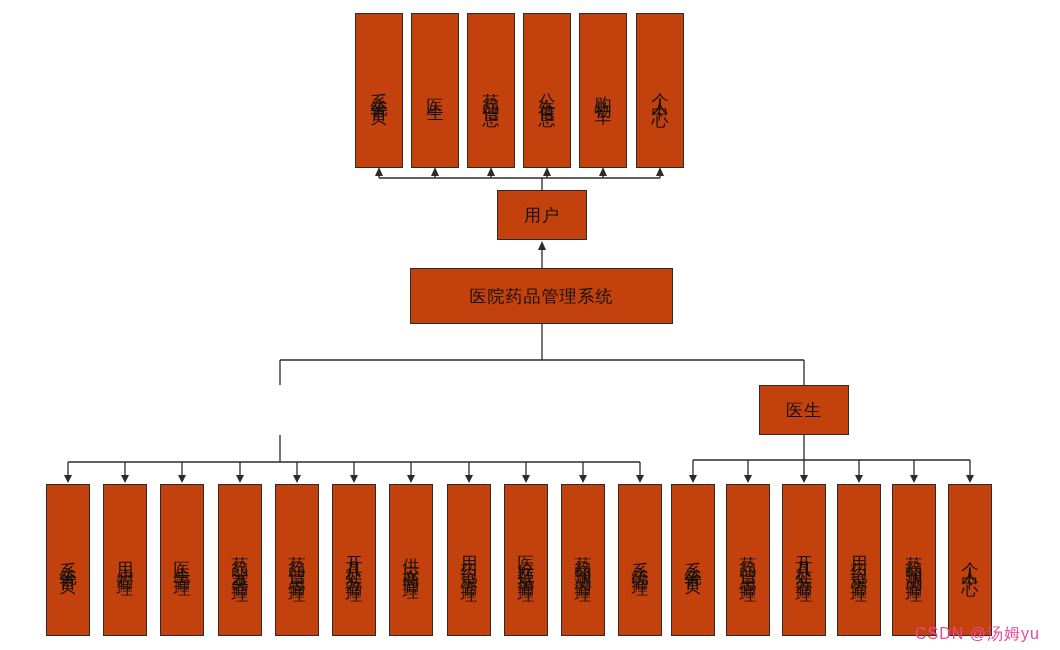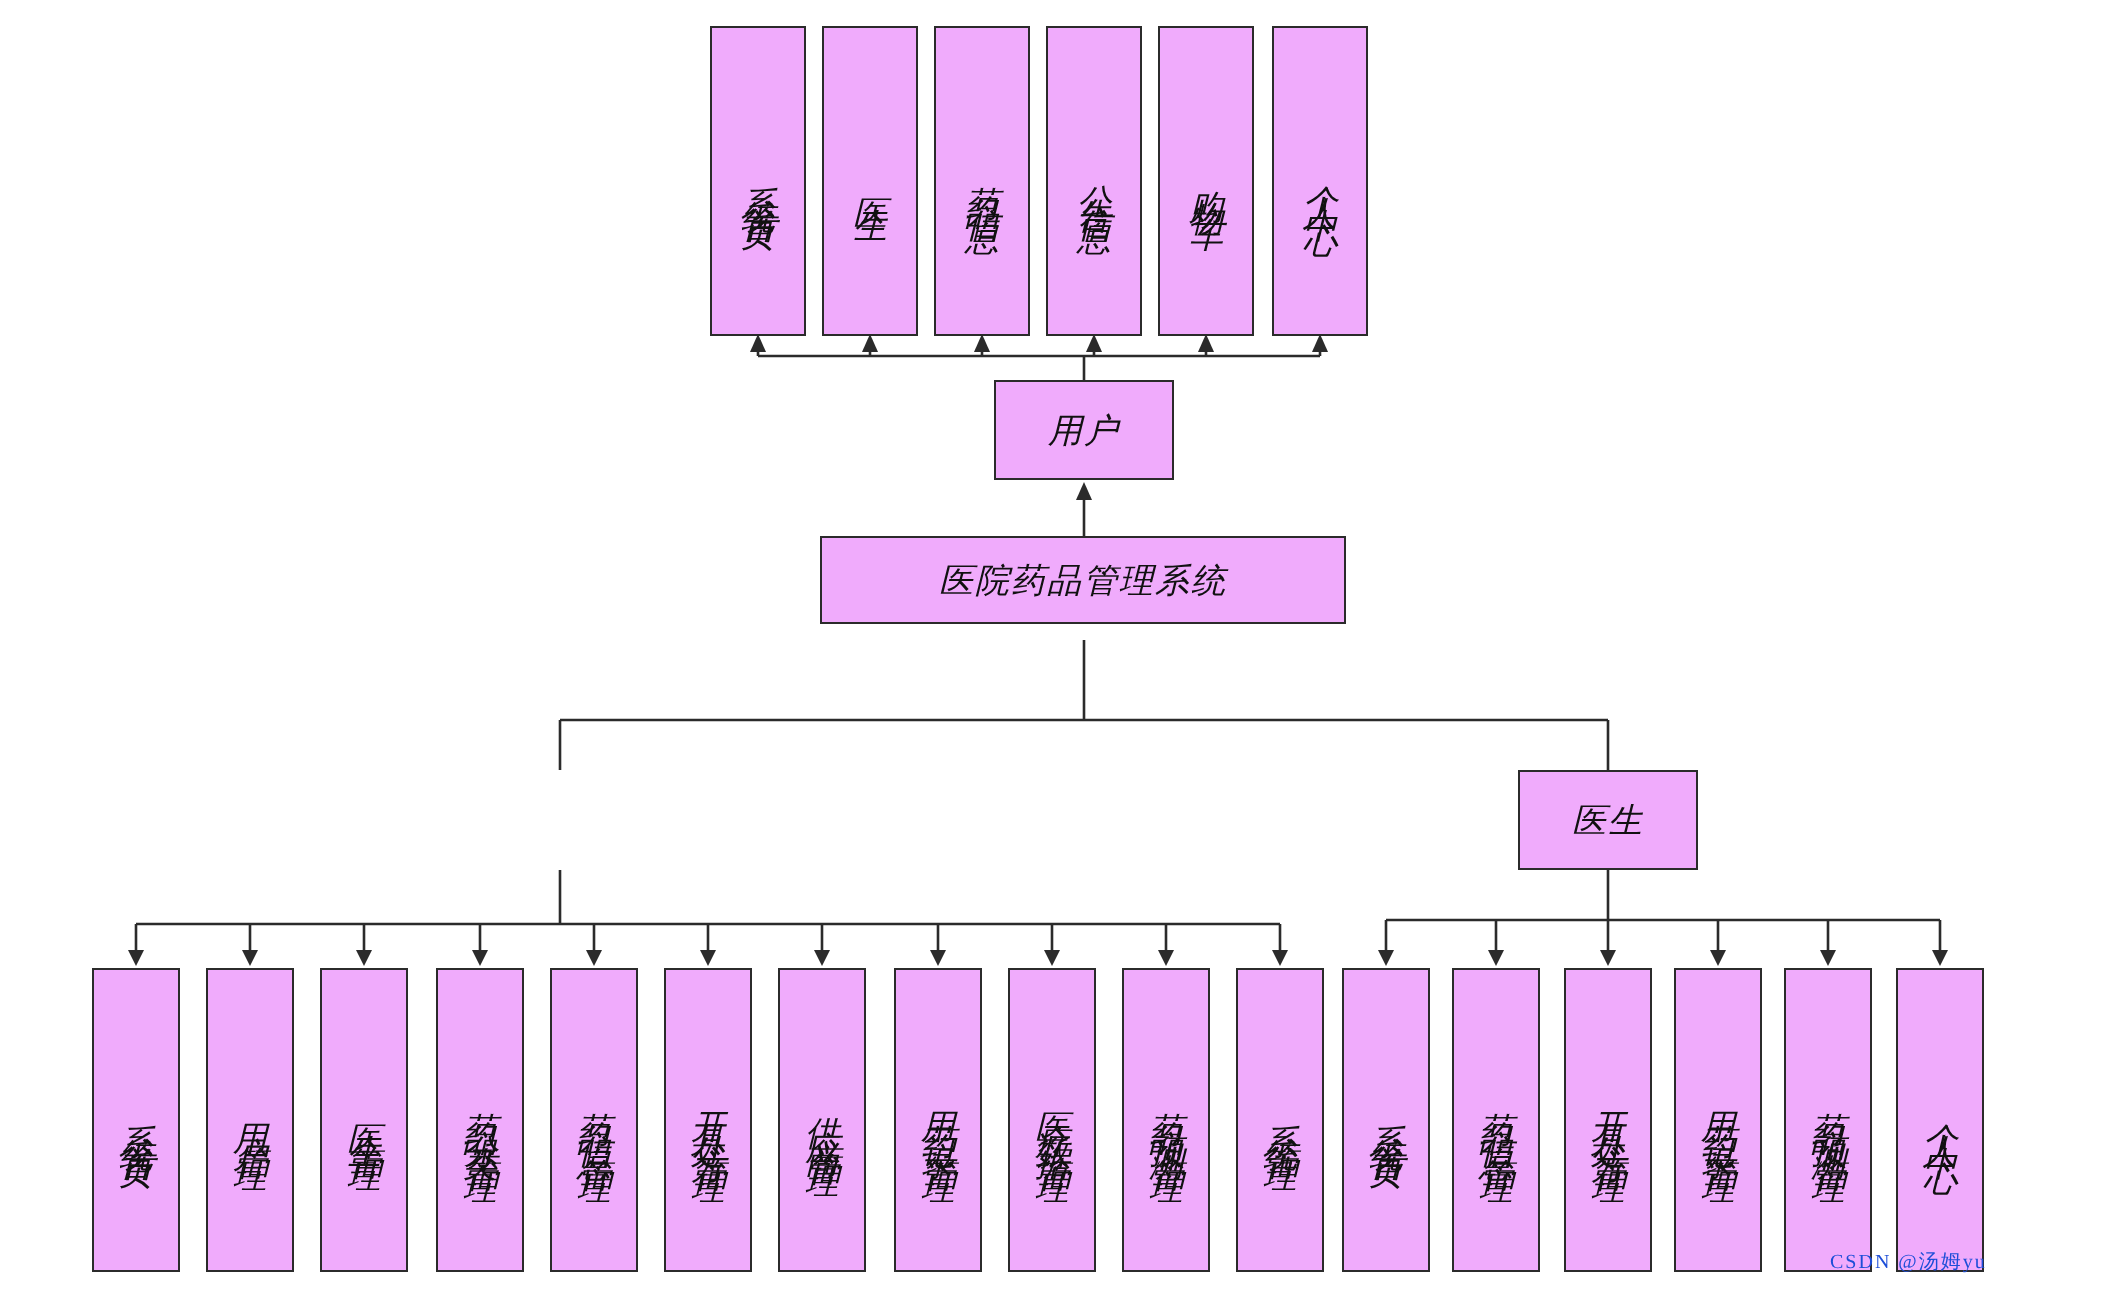--- a/index.html
+++ b/index.html
@@ -4,32 +4,32 @@
 <style>
   html,body{margin:0;padding:0;}
   body{
     width:1060px;height:650px;position:relative;background:#ffffff;
     font-family:"Liberation Serif","DejaVu Serif",serif;
     color:#111;overflow:hidden;
   }
   #stage{position:absolute;inset:0;width:1060px;height:650px;}
   svg.connectors{position:absolute;left:0;top:0;pointer-events:none;}
   .node{
-    position:absolute;background:#f0abfc;border:1px solid #2b2b2b;
+    position:absolute;background:#c2410c;border:1px solid #2b2b2b;
     display:flex;align-items:center;justify-content:center;
-    box-sizing:border-box;font-size:17px;color:#111;font-style:italic;
+    box-sizing:border-box;font-size:17px;color:#111;
   }
   .hnode{letter-spacing:1px;}
   .vnode{
     writing-mode:vertical-rl;text-orientation:upright;
     font-size:17px;letter-spacing:6px;line-height:1;
   }
   .watermark{
-    position:absolute;font-size:10px;letter-spacing:1px;
-    color:#1d4ed8;font-family:Liberation Serif, serif;
+    position:absolute;font-size:16px;letter-spacing:1px;
+    color:#ec4899;font-family:Liberation Sans, sans-serif;
   }
 </style>
 </head>
 <body>
 
 <div id="stage">
 
   <svg class="connectors" width="1060" height="650">
     <g stroke="#2b2b2b" stroke-width="1.3" fill="none">
 
@@ -106,21 +106,21 @@
 
   <div class="node vnode" style="left:355px;top:13px;width:48px;height:155px">系统首页</div>
   <div class="node vnode" style="left:411px;top:13px;width:48px;height:155px">医生</div>
   <div class="node vnode" style="left:467px;top:13px;width:48px;height:155px">药品信息</div>
   <div class="node vnode" style="left:523px;top:13px;width:48px;height:155px">公告信息</div>
   <div class="node vnode" style="left:579px;top:13px;width:48px;height:155px">购物车</div>
   <div class="node vnode" style="left:636px;top:13px;width:48px;height:155px">个人中心</div>
 
   <div class="node hnode" style="left:497px;top:190px;width:90px;height:50px">用户</div>
 
-  <div class="node hnode" style="left:410px;top:268px;width:263px;height:44px">医院药品管理系统</div>
+  <div class="node hnode" style="left:410px;top:268px;width:263px;height:56px">医院药品管理系统</div>
 
   <div class="node hnode" style="left:759px;top:385px;width:90px;height:50px">医生</div>
 
   <div class="node vnode" style="left:46px;top:484px;width:44px;height:152px">系统首页</div>
   <div class="node vnode" style="left:103px;top:484px;width:44px;height:152px">用户管理</div>
   <div class="node vnode" style="left:160px;top:484px;width:44px;height:152px">医生管理</div>
   <div class="node vnode" style="left:218px;top:484px;width:44px;height:152px">药品分类管理</div>
   <div class="node vnode" style="left:275px;top:484px;width:44px;height:152px">药品信息管理</div>
   <div class="node vnode" style="left:332px;top:484px;width:44px;height:152px">开具处方管理</div>
   <div class="node vnode" style="left:389px;top:484px;width:44px;height:152px">供应商管理</div>

